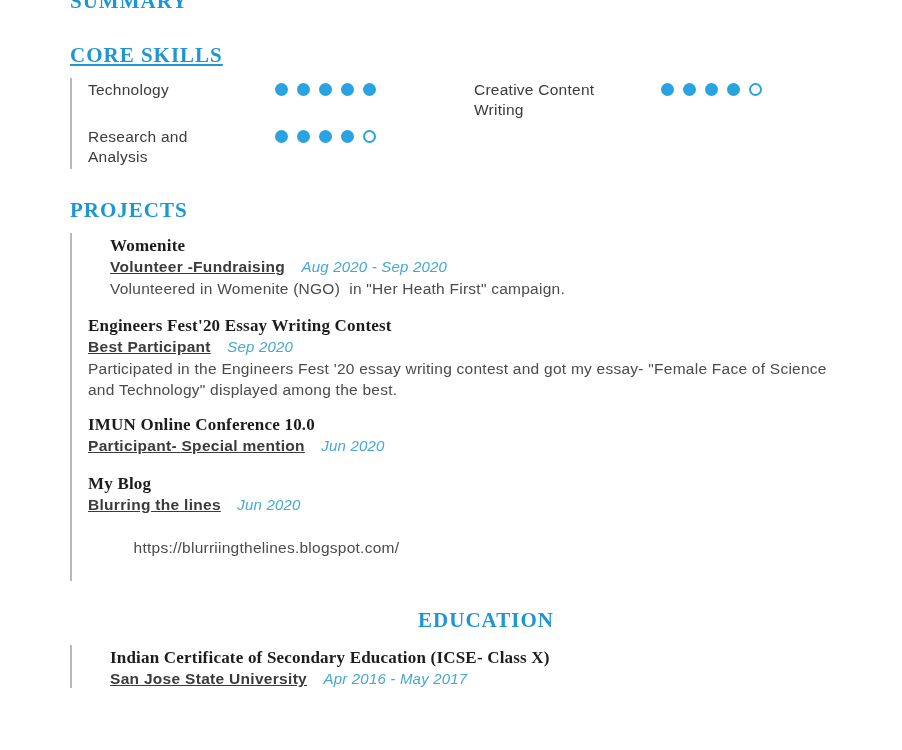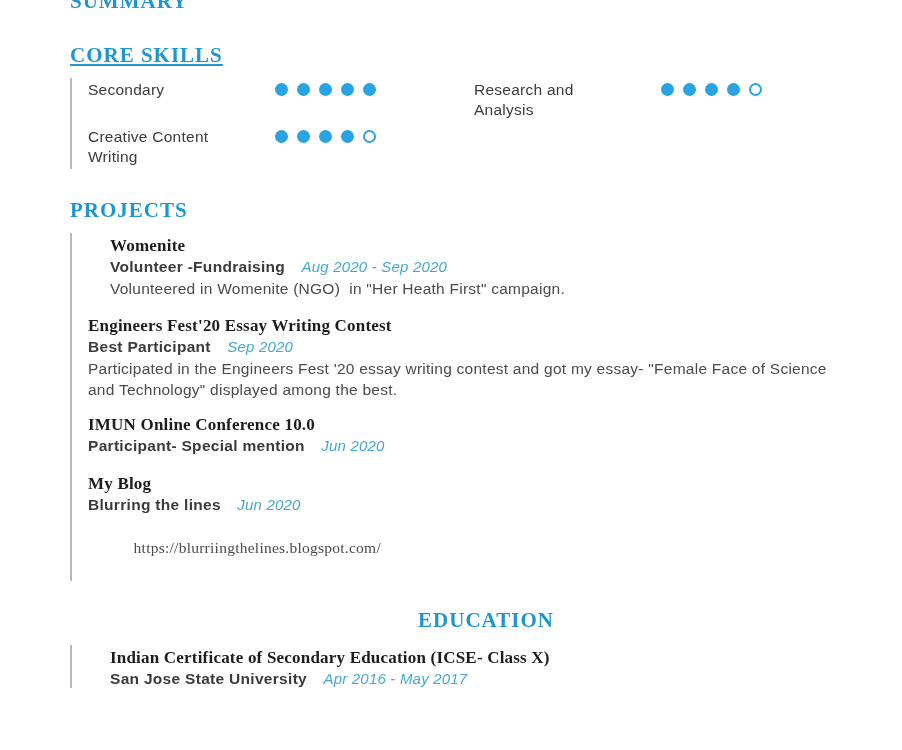--- a/index.html
+++ b/index.html
@@ -48,62 +48,62 @@
   
   .entry { margin-top:16px; }
   .entry:first-child { margin-top:0;margin-left:22px; }
   .entry-imun { margin-top:14px; }
   .entry-title {
     font-family:"Liberation Serif", serif; font-weight:700;
     font-size:17px; line-height:21px; letter-spacing:0.2px; color:var(--title);
   }
   .entry-subline { line-height:22px; }
   .entry-sub {
-    font-size:15.5px; font-weight:600; letter-spacing:0.3px; color:var(--subtitle);
+    font-size:15.5px; font-weight:600; letter-spacing:0.3px; color:var(--subtitle);text-decoration:underline;
   }
   .entry-date {
     font-style:italic; font-size:15px; letter-spacing:0.2px;
     color:var(--date); margin-left:12px;
   }
-  .plain-link { color:var(--body); text-decoration:none;font-family:Liberation Serif, serif; }
+  .plain-link { color:var(--body); text-decoration:none; }
 </style>
 </head>
 <body>
 
 <div class="page">
 
   <section class="sec-summary">
     <h2 class="sec-heading">SUMMARY</h2>
   </section>
 
   <section class="sec-skills">
     <h2 class="sec-heading">CORE SKILLS</h2>
     <div class="sec-body skills-grid">
       <div class="skill">
-        <span class="skill-label">Secondary</span>
+        <span class="skill-label">Technology</span>
         <span class="skill-dots">
             <span class="dot filled"></span>
             <span class="dot filled"></span>
             <span class="dot filled"></span>
             <span class="dot filled"></span>
             <span class="dot filled"></span>
           </span>
       </div>
       <div class="skill">
-        <span class="skill-label">Research and Analysis</span>
+        <span class="skill-label">Creative Content Writing</span>
         <span class="skill-dots">
             <span class="dot filled"></span>
             <span class="dot filled"></span>
             <span class="dot filled"></span>
             <span class="dot filled"></span>
             <span class="dot"></span>
           </span>
       </div>
       <div class="skill">
-        <span class="skill-label">Creative Content Writing</span>
+        <span class="skill-label">Research and Analysis</span>
         <span class="skill-dots">
             <span class="dot filled"></span>
             <span class="dot filled"></span>
             <span class="dot filled"></span>
             <span class="dot filled"></span>
             <span class="dot"></span>
           </span>
       </div>
     </div>
   </section>

